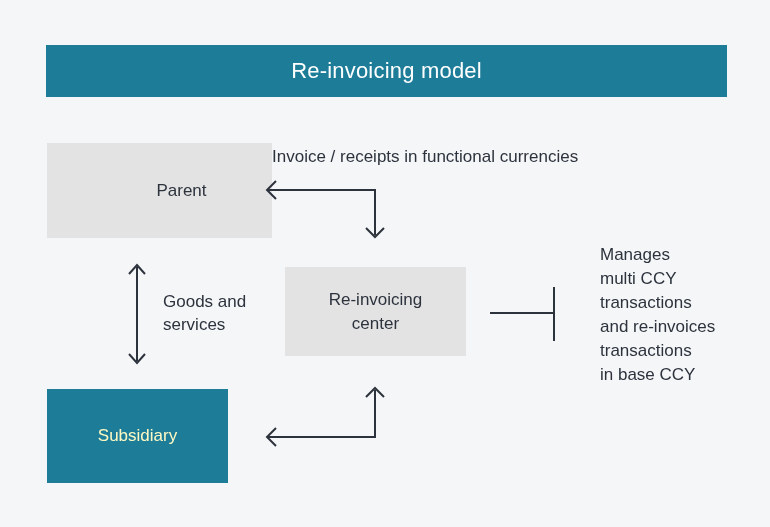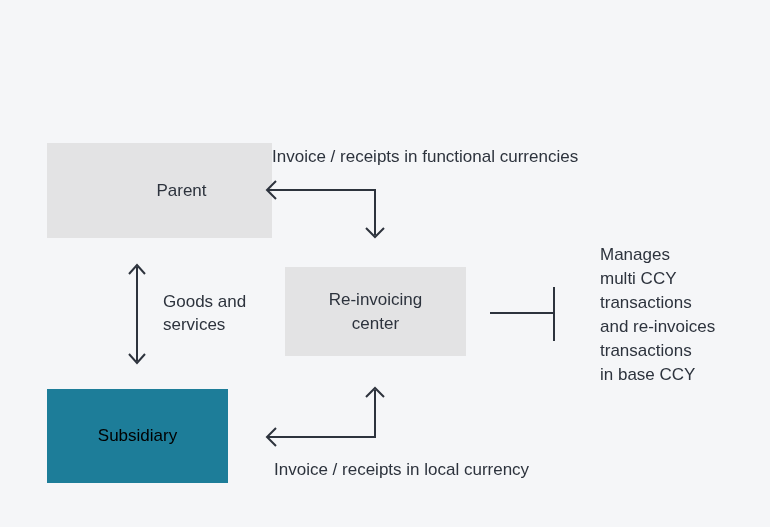--- a/index.html
+++ b/index.html
@@ -26,21 +26,21 @@
   }
   .box {
     position: absolute;
     display: flex; align-items: center; justify-content: center;
     text-align: center;
     font-size: 17px;
     line-height: 24px;
     white-space: pre-line;
   }
   .box-gray { background: var(--box-gray, #e3e3e4); }
-  .box-teal { background: var(--teal, #1d7d99); color: #000000; }
+  .box-teal { background: var(--teal, #1d7d99); color: #fef9c3; }
   .box-parent      { left: 47px;  top: 143px; width: 181px; height: 95px; padding-left: 44px; }
   .box-center      { left: 285px; top: 267px; width: 181px; height: 89px; }
   .box-subsidiary  { left: 47px;  top: 389px; width: 181px; height: 94px; }
   .label {
     position: absolute;
     font-size: 17px;
     line-height: 23px;
     white-space: pre-line;
   }
   .label-functional { left: 272px; top: 145px; }
@@ -59,20 +59,23 @@
     stroke-width: 2;
     stroke-linecap: butt;
     stroke-linejoin: miter;
   }
 </style>
 </head>
 <body>
 
 <div class="canvas">
 
+  <div class="title-bar">
+    <span class="title-text">Re-invoicing model</span>
+  </div>
 
   <div class="box box-gray box-parent">
     <span>Parent</span>
   </div>
 
   <div class="box box-gray box-center">
     <span>Re-invoicing
 center</span>
   </div>
 
@@ -82,21 +85,20 @@
 
   <div class="label label-goods">Goods and
 services</div>
   <div class="label label-functional">Invoice / receipts in functional currencies</div>
   <div class="label label-manages">Manages
 multi CCY
 transactions
 and re-invoices
 transactions
 in base CCY</div>
-  <div class="label label-local">Invoice / receipts in local currency</div>
 
   <svg class="arrows" viewBox="0 0 770 527" xmlns="http://www.w3.org/2000/svg">
 
     <g>
       <polyline points="267,190 375,190 375,235"></polyline>
       <path d="M276,181 L267,190 L276,199"></path>
       <path d="M366,228 L375,237 L384,228"></path>
     </g>
 
     <g>

